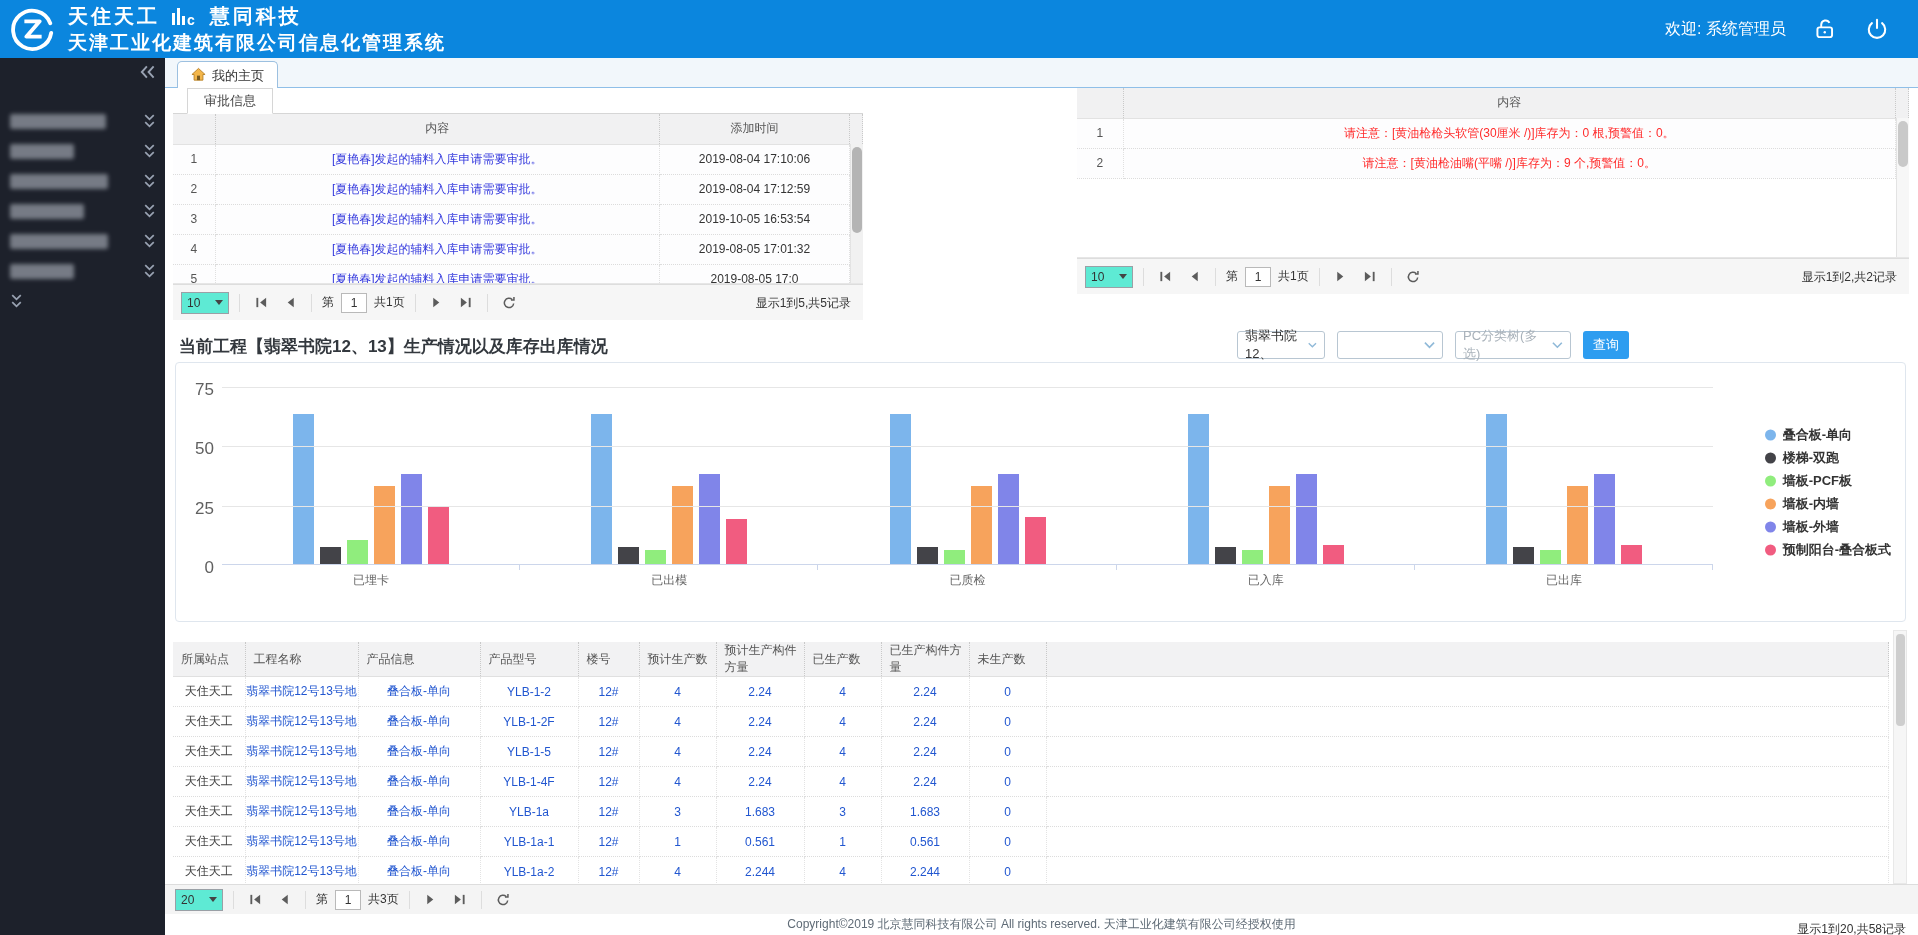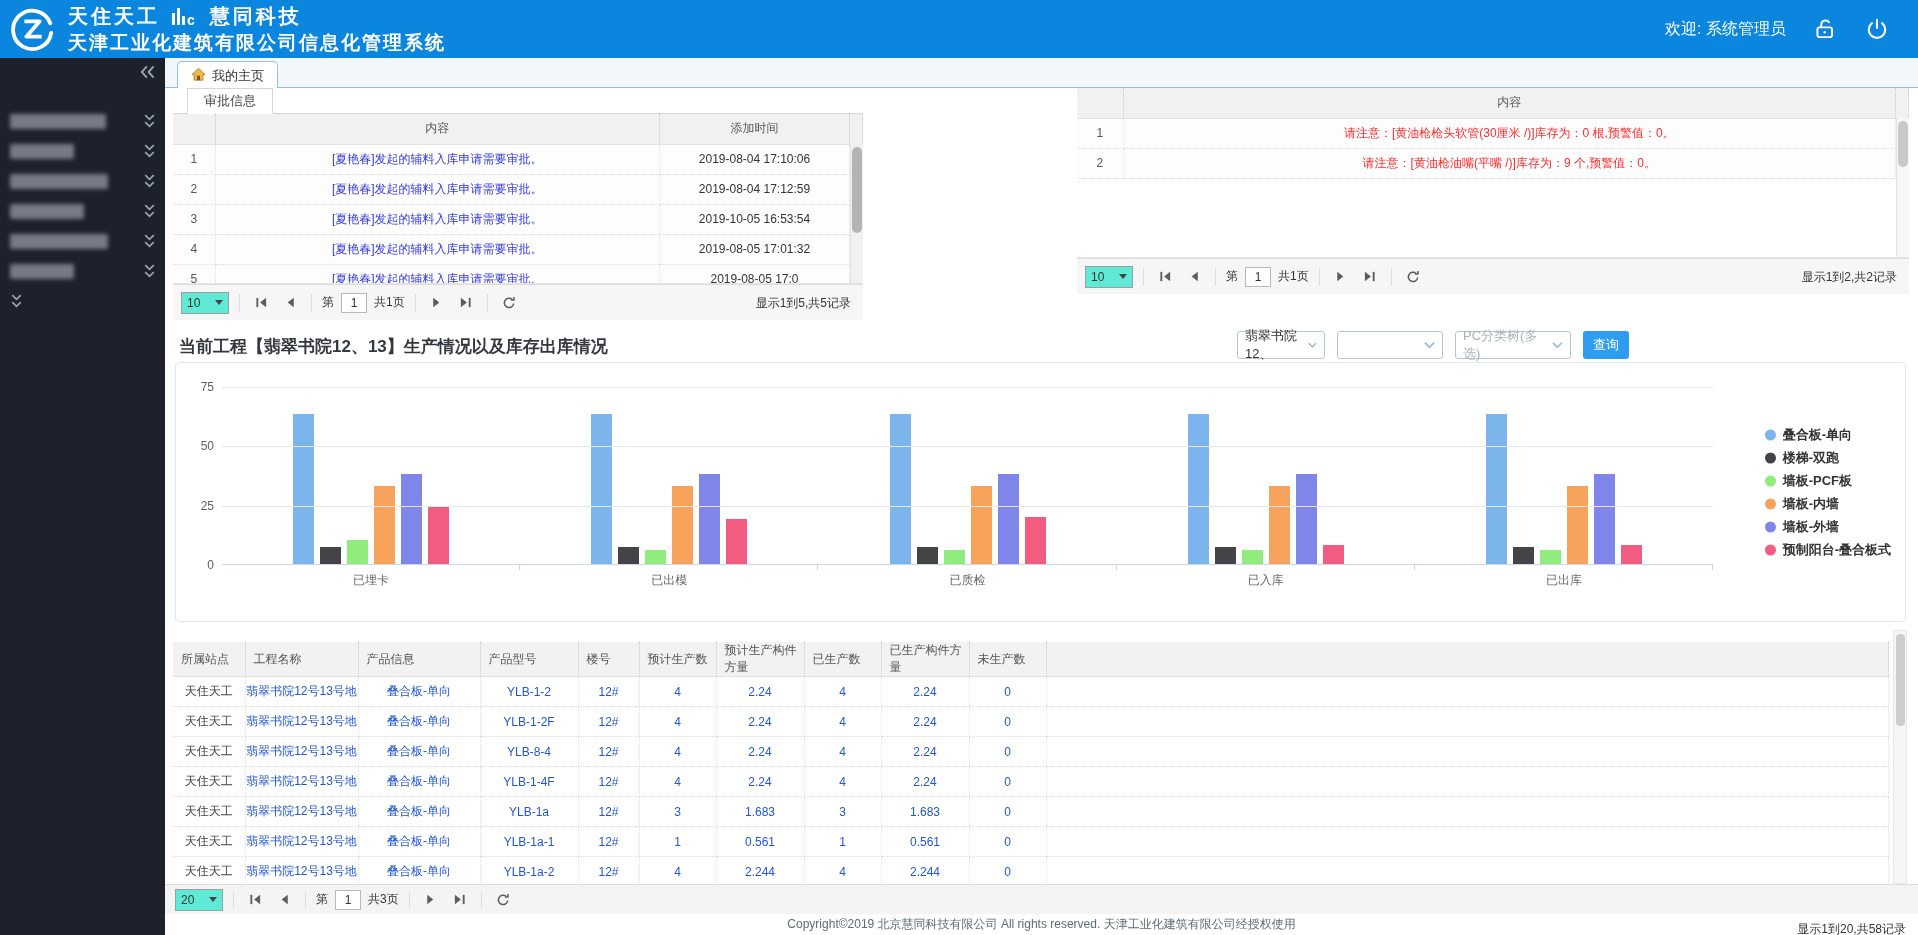--- a/index.html
+++ b/index.html
@@ -70,21 +70,21 @@
   .filters{position:absolute;top:243px;left:1072px;display:flex;gap:12px;align-items:center;}
   .fselect{height:28px;border:1px solid #b8c6d2;border-radius:3px;background:#fff;display:inline-flex;align-items:center;
         justify-content:space-between;padding:0 7px;font-size:13px;color:#333;cursor:pointer;}
   .fselect .ph{color:#a9b2ba;}
   .fsel-1{width:88px}.fsel-2{width:106px}.fsel-3{width:116px}
   .fbtn{height:28px;width:46px;border:none;border-radius:3px;background:var(--btn,#2e9df0);color:#fff;font-size:13px;cursor:pointer;}
 
   .chart-panel{position:absolute;left:10px;top:274px;width:1731px;height:260px;border:1px solid #dfe6ee;border-radius:4px;background:#fff;}
   .chart-plot{position:absolute;left:46px;right:192px;top:24px;height:178px;border-bottom:1px solid #ccd6eb;display:flex;}
   .gridline{position:absolute;left:0;right:0;height:1px;background:#e6e6e6;}
-  .ytick{position:absolute;left:-40px;width:32px;text-align:right;font-size:12px;color:#606060;}
+  .ytick{position:absolute;left:-40px;width:32px;text-align:right;font-size:17px;color:#606060;}
   .bar-group{flex:1;display:flex;align-items:flex-end;justify-content:center;gap:6px;height:100%;}
   .bar{width:21px;}
   .xlabels{position:absolute;left:46px;right:192px;top:202px;display:flex;}
   .xlab{flex:1;text-align:center;font-size:12px;color:#666;padding-top:7px;position:relative;}
   .xtick{position:absolute;top:0;right:0;width:1px;height:5px;background:#ccd6eb;}
   .legend{position:absolute;right:14px;top:50%;transform:translateY(-50%);}
   .leg-item{display:flex;align-items:center;gap:7px;margin:5px 0;cursor:pointer;}
   .leg-dot{width:11px;height:11px;border-radius:50%;flex:0 0 auto;}
   .leg-txt{font-size:13px;font-weight:bold;color:#333;}
 
@@ -560,21 +560,21 @@
                 <td class="tlnk">2.24</td>
                 <td class="tlnk">4</td>
                 <td class="tlnk">2.24</td>
                 <td class="tlnk">0</td>
                 <td></td>
               </tr>
               <tr>
                 <td class="site">天住天工</td>
                 <td class="tlnk">翡翠书院12号13号地</td>
                 <td class="tlnk">叠合板-单向</td>
-                <td class="tlnk">YLB-8-4</td>
+                <td class="tlnk">YLB-1-5</td>
                 <td class="tlnk">12#</td>
                 <td class="tlnk">4</td>
                 <td class="tlnk">2.24</td>
                 <td class="tlnk">4</td>
                 <td class="tlnk">2.24</td>
                 <td class="tlnk">0</td>
                 <td></td>
               </tr>
               <tr>
                 <td class="site">天住天工</td>

